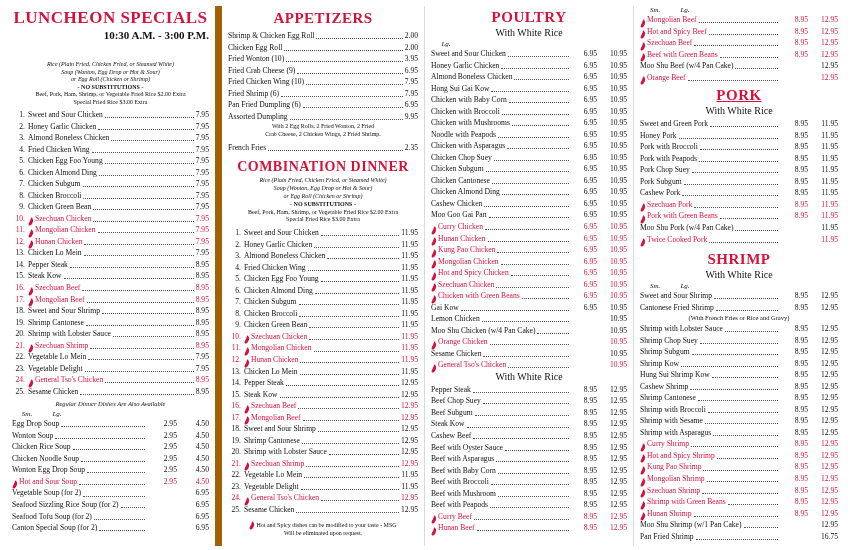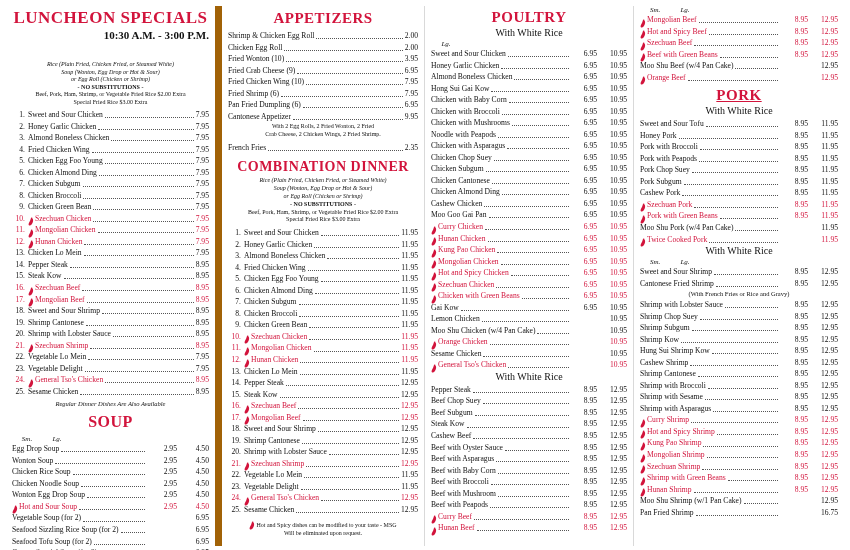--- a/index.html
+++ b/index.html
@@ -290,21 +290,20 @@
         </li>
         <li>
           <span class="num">25.</span>
           <span class="nm">Sesame Chicken</span>
           <span class="dots"></span>
           <span class="pr">8.95</span>
         </li>
       </ul>
     <div class="center-small">Regular Dinner Dishes Are Also Available</div>
 
-    <div class="sec-title t-soup">SOUP</div>
     <div class="pricehdr">
       <span class="ph-sm">Sm.</span>
       <span class="ph-lg">Lg.</span>
     </div>
     <ul class="items" id="soup-list">
         <li>
           <span class="nm">Egg Drop Soup</span>
           <span class="dots"></span>
           <span class="pr2" style="width:30px">2.95</span>
           <span class="pr3" style="width:32px">4.50</span>
@@ -403,21 +402,21 @@
           <span class="nm">Fried Shrimp (6)</span>
           <span class="dots"></span>
           <span class="pr">7.95</span>
         </li>
         <li>
           <span class="nm">Pan Fried Dumpling (6)</span>
           <span class="dots"></span>
           <span class="pr">6.95</span>
         </li>
         <li>
-          <span class="nm">Cantonese Appetizer</span>
+          <span class="nm">Assorted Dumpling</span>
           <span class="dots"></span>
           <span class="pr">9.95</span>
         </li>
       </ul>
     <div class="assorted-note">
       <div>With 2 Egg Rolls, 2 Fried Wonton, 2 Fried</div>
       <div>Crab Cheese, 2 Chicken Wings, 2 Fried Shrimp.</div>
     </div>
     <ul class="items" id="fries-list">
         <li>
@@ -1012,21 +1011,21 @@
           <span class="dots"></span>
           <span class="pr2" style="width:28px"></span>
           <span class="pr3" style="width:30px">12.95</span>
         </li>
       </ul>
 
     <div class="sec-title t-pork">PORK</div>
     <div class="with-rice">With White Rice</div>
     <ul class="items" id="pork-list">
         <li>
-          <span class="nm">Sweet and Sour Tofu</span>
+          <span class="nm">Sweet and Green Pork</span>
           <span class="dots"></span>
           <span class="pr2" style="width:28px">8.95</span>
           <span class="pr3" style="width:30px">11.95</span>
         </li>
         <li>
           <span class="nm">Honey Pork</span>
           <span class="dots"></span>
           <span class="pr2" style="width:28px">8.95</span>
           <span class="pr3" style="width:30px">11.95</span>
         </li>
@@ -1094,20 +1093,21 @@
               <path d="M3 1 C3.8 0.2 4.6 0.6 4.4 1.4 C5.6 2.4 5.4 5.2 3.6 7.4 C2.4 8.8 0.6 8.6 0.6 7.4 C0.6 6.2 1.6 5 2.2 3.6 C2.6 2.6 2.6 1.6 3 1 Z" fill="#d2143c"></path>
             </svg>
           </span>
           <span class="nm">Twice Cooked Pork</span>
           <span class="dots"></span>
           <span class="pr2" style="width:28px"></span>
           <span class="pr3" style="width:30px">11.95</span>
         </li>
       </ul>
 
+    <div class="sec-title t-shrimp">SHRIMP</div>
     <div class="with-rice">With White Rice</div>
     <div class="pricehdr">
       <span class="ph-sm">Sm.</span>
       <span class="ph-lg">Lg.</span>
     </div>
     <ul class="items" id="shrimptop-list">
         <li>
           <span class="nm">Sweet and Sour Shrimp</span>
           <span class="dots"></span>
           <span class="pr2" style="width:28px">8.95</span>

